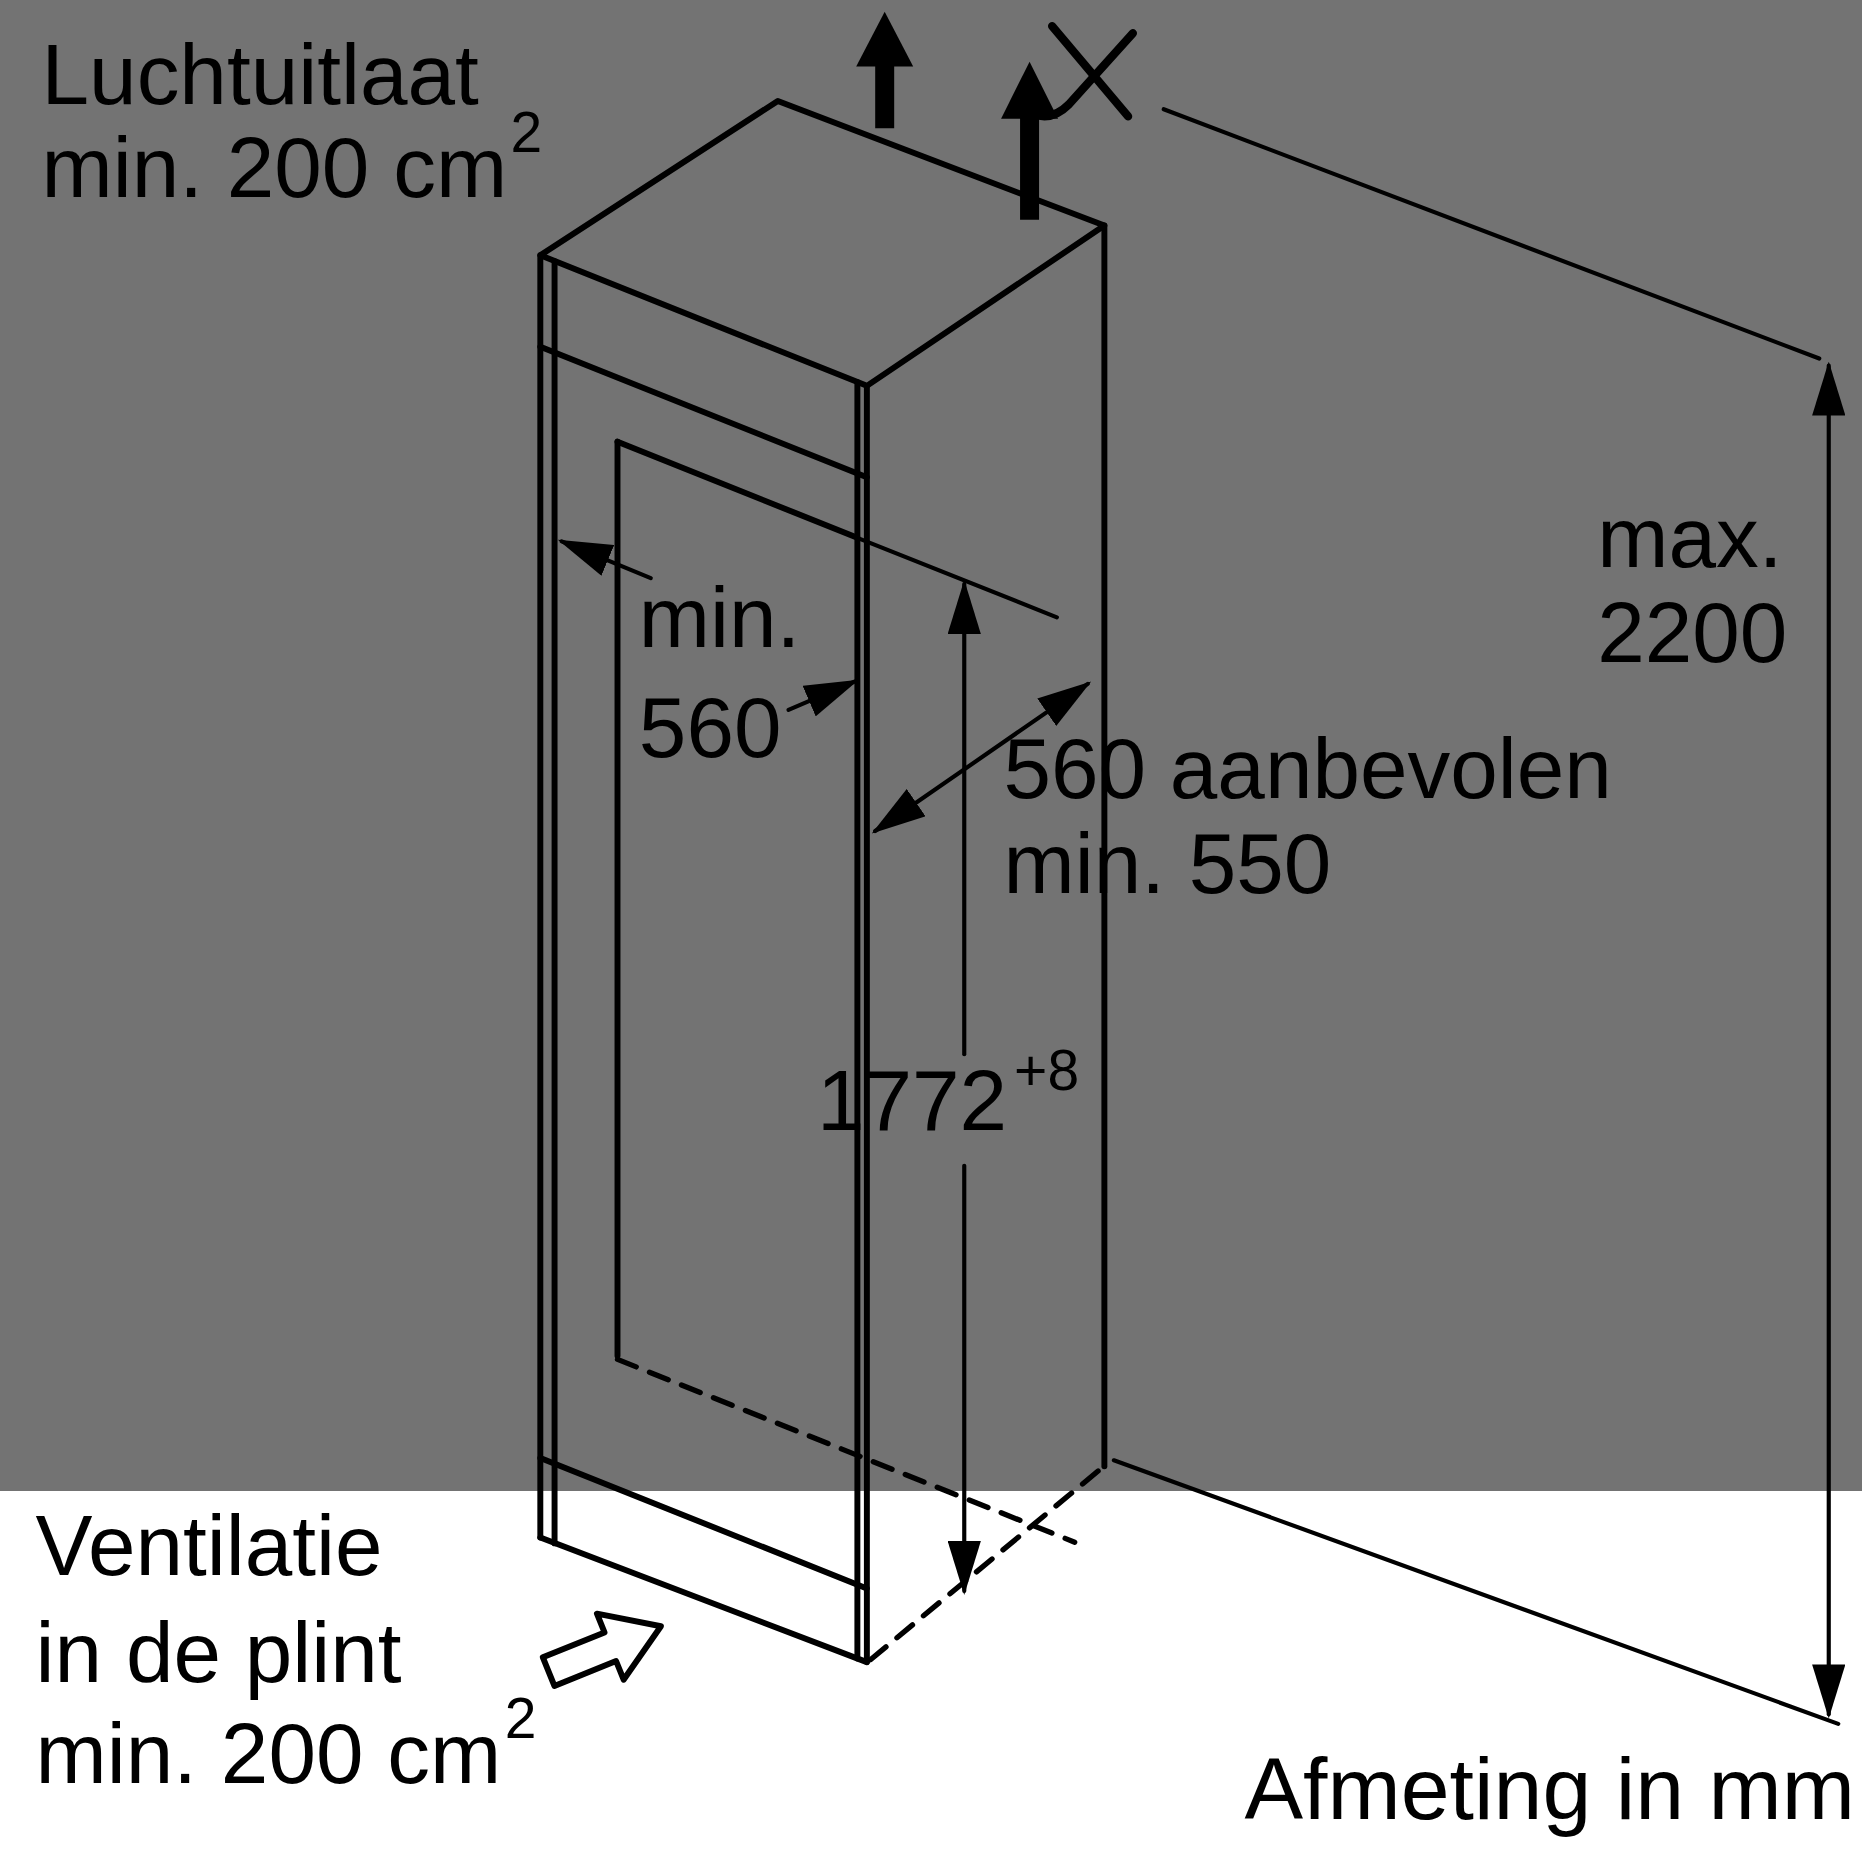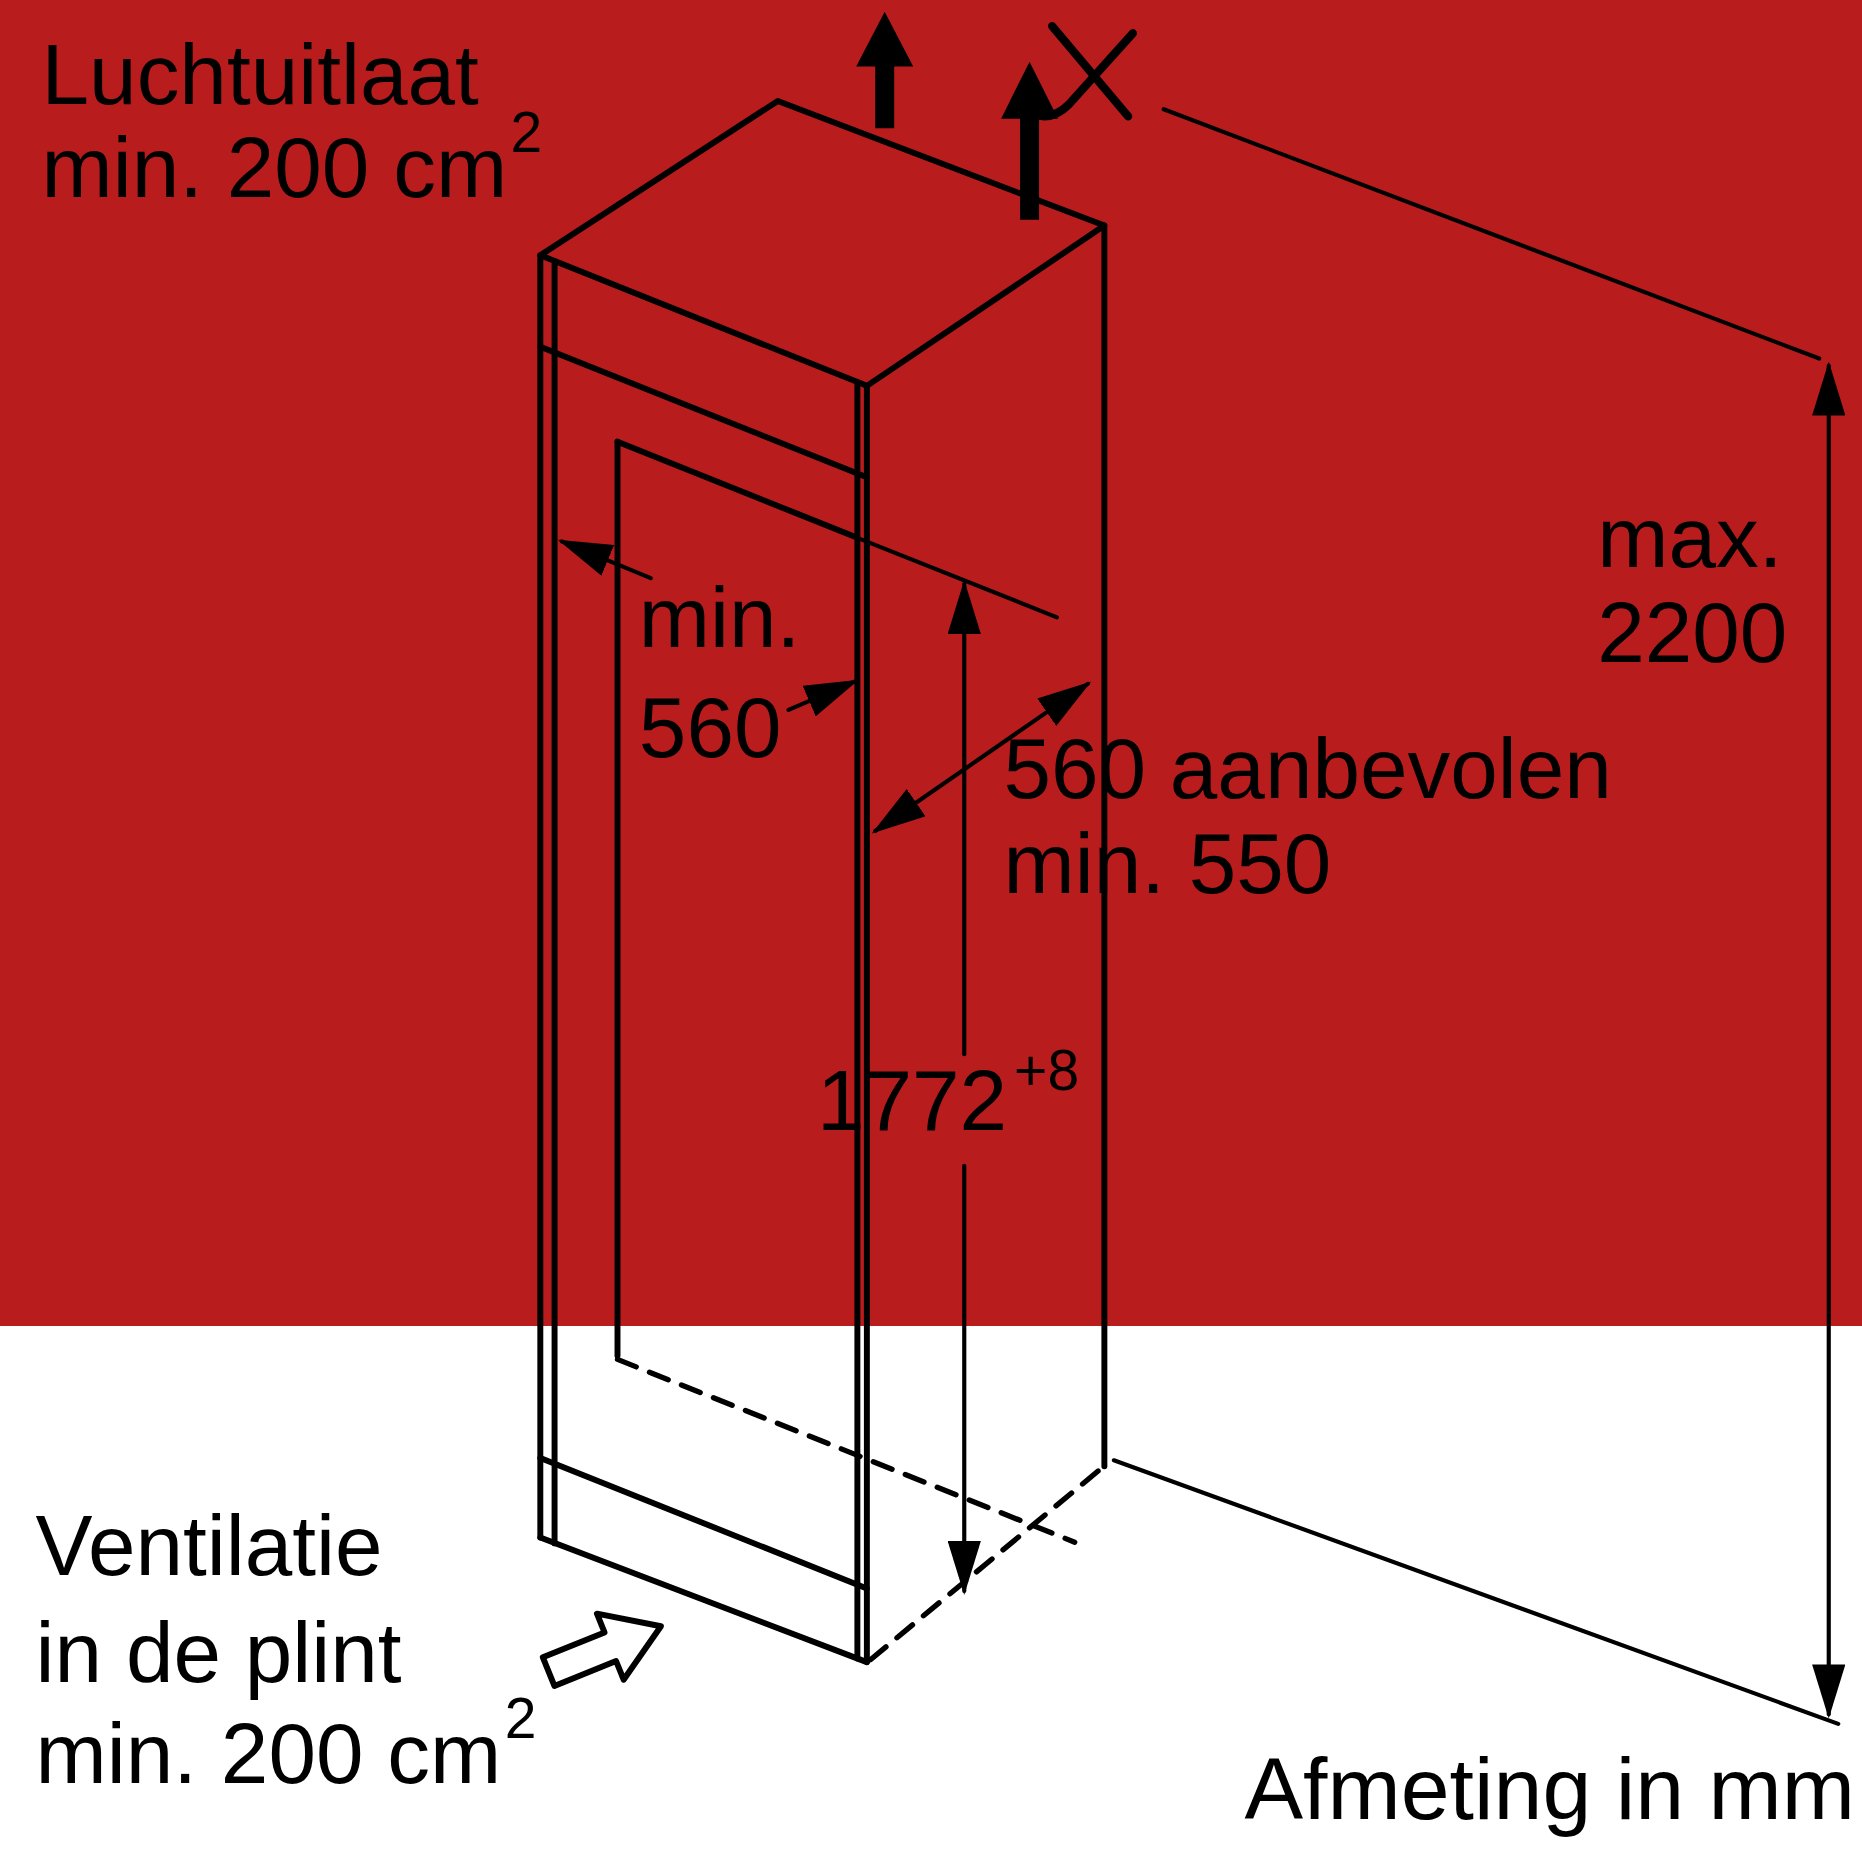--- a/index.html
+++ b/index.html
@@ -1,16 +1,16 @@
 <!DOCTYPE html>
 <html><head>
 <meta charset="utf-8">
 <style>
   html,body{margin:0;padding:0;background:#ffffff;width:1862px;height:1858px;overflow:hidden;}
-  .stage{position:relative;width:1862px;height:1326px;background:#b91c1c;}
+  .stage{position:relative;width:1862px;height:1491px;background:#737373;}
   svg{display:block;}
   .ln{fill:none;stroke:#000000;stroke-linecap:round;stroke-linejoin:round;}
   .s5{stroke-width:5;}
   .s35{stroke-width:3.5;}
   .s7{stroke-width:7;}
   .dash{stroke-width:4.5;stroke-dasharray:17 12;}
   text{font-family:"Liberation Sans","DejaVu Sans",sans-serif;fill:#000000;}
   .t{font-size:72px;}
   .t74{font-size:74px;}
   .sup{font-size:48px;}

